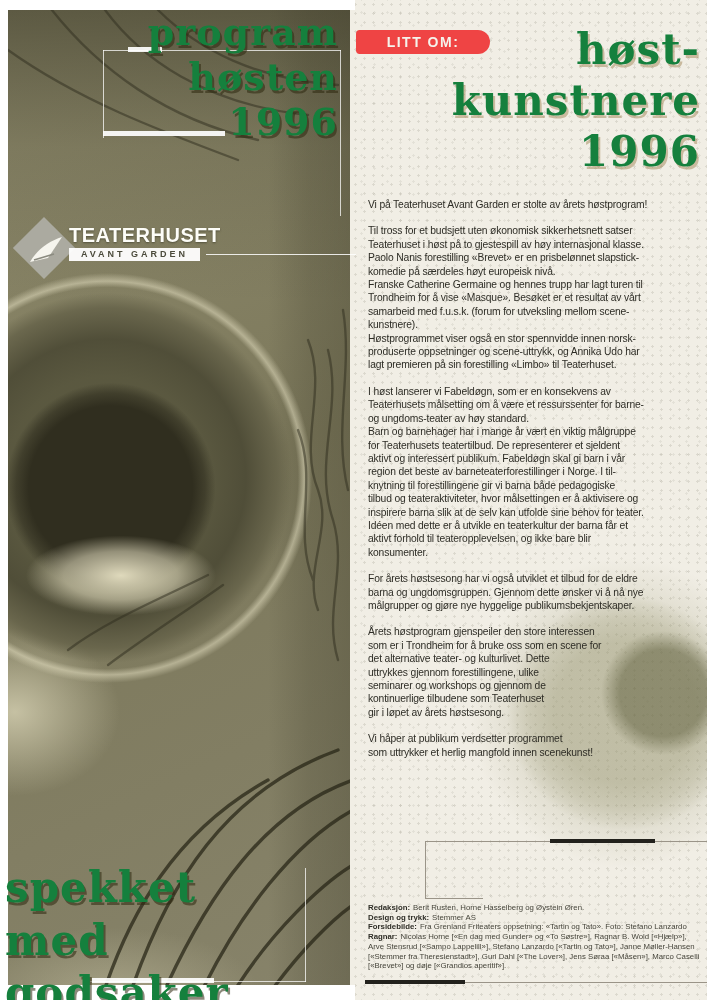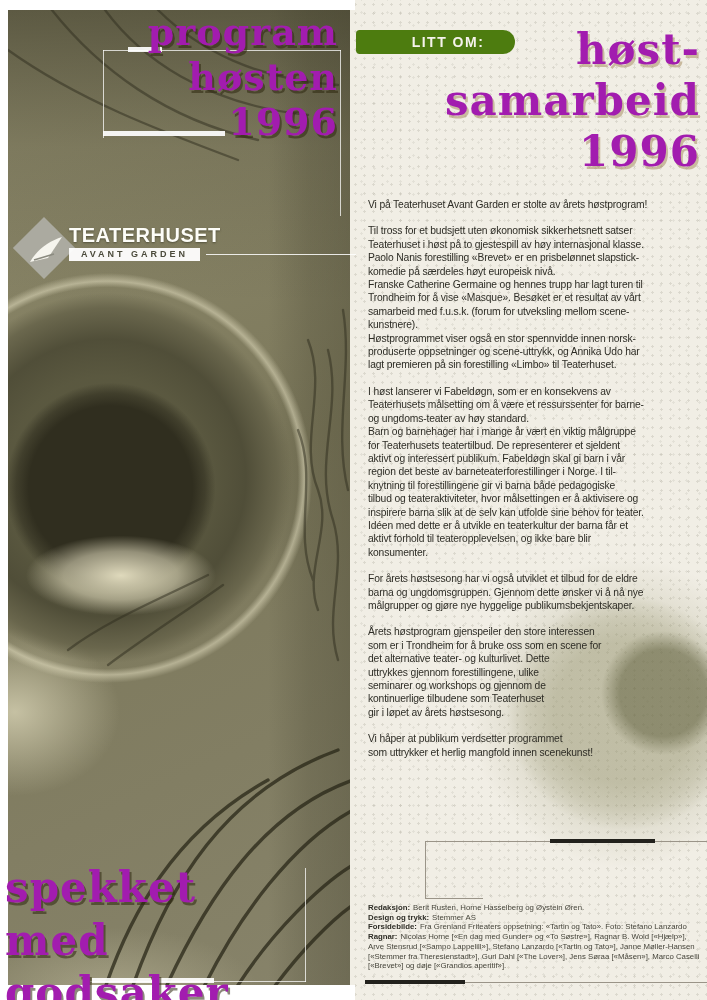--- a/index.html
+++ b/index.html
@@ -32,21 +32,21 @@
       linear-gradient(155deg, #8e8a6c, #7d795c 50%, #87836a);
   }
   .eye-photo svg{position:absolute;left:0;top:0;}
 
   .wline{position:absolute;background:rgba(255,255,255,.92);z-index:4;}
   .wline.thin{opacity:.8;}
 
   
   .fancy{
     font-family:"DejaVu Serif", serif;font-weight:bold;
-    color:#a21caf;letter-spacing:1px;line-height:1.18;
+    color:#15803d;letter-spacing:1px;line-height:1.18;
   }
   .headline-top{
     position:absolute;left:82px;top:10px;width:256px;text-align:right;
     font-size:38px;z-index:5;text-shadow:2px 3px 0 rgba(45,40,15,.55);
   }
   .headline-bottom{
     position:absolute;left:5px;top:862px;width:300px;text-align:left;
     font-size:42px;z-index:5;text-shadow:2px 3px 0 rgba(45,40,15,.55);line-height:1.25;
   }
   .headline-right{
@@ -68,23 +68,23 @@
   .logo .bar{
     position:absolute;left:55px;top:26px;width:131px;height:13px;background:rgba(255,255,255,.95);
     color:#4c4b3c;font-size:9px;letter-spacing:3px;font-weight:bold;
     text-align:center;line-height:13px;
   }
   .logo .bar-line{position:absolute;left:192px;top:32px;width:150px;height:1px;background:rgba(255,255,255,.85);}
 
   
   .badge{
     position:absolute;left:356px;top:30px;width:134px;height:24px;z-index:3;
-    background:#4d7c0f;border-radius:4px 13px 13px 4px;
+    background:#ef4444;border-radius:4px 13px 13px 4px;
     color:#f5f3ec;font-weight:bold;font-size:14px;letter-spacing:1.5px;
-    text-align:center;line-height:24px;padding-left:25px;
+    text-align:center;line-height:24px;
   }
   .bodytext{position:absolute;left:368px;top:198px;width:336px;z-index:3;}
   .bodytext p{
     margin:0 0 13px 0;white-space:pre-line;
     font-size:10.3px;line-height:13.4px;letter-spacing:-0.15px;color:#2e2d26;
   }
   .blob{
     position:absolute;left:460px;top:545px;width:247px;height:345px;z-index:1;
     background:
       radial-gradient(circle 62px at 203px 148px, rgba(92,92,58,.50) 0 70%, transparent 100%),
@@ -162,21 +162,21 @@
 
   <div class="headline-bottom fancy">
     <div>spekket med</div>
     <div>godsaker</div>
   </div>
 
   <div class="badge">LITT OM:</div>
 
   <div class="headline-right fancy">
     <div>høst-</div>
-    <div>samarbeid</div>
+    <div>kunstnere</div>
     <div>1996</div>
   </div>
 
   <div class="bodytext">
     <p>Vi på Teaterhuset Avant Garden er stolte av årets høstprogram!</p>
     <p>Til tross for et budsjett uten økonomisk sikkerhetsnett satser
 Teaterhuset i høst på to gjestespill av høy internasjonal klasse.
 Paolo Nanis forestilling «Brevet» er en prisbelønnet slapstick-
 komedie på særdeles høyt europeisk nivå.
 Franske Catherine Germaine og hennes trupp har lagt turen til

